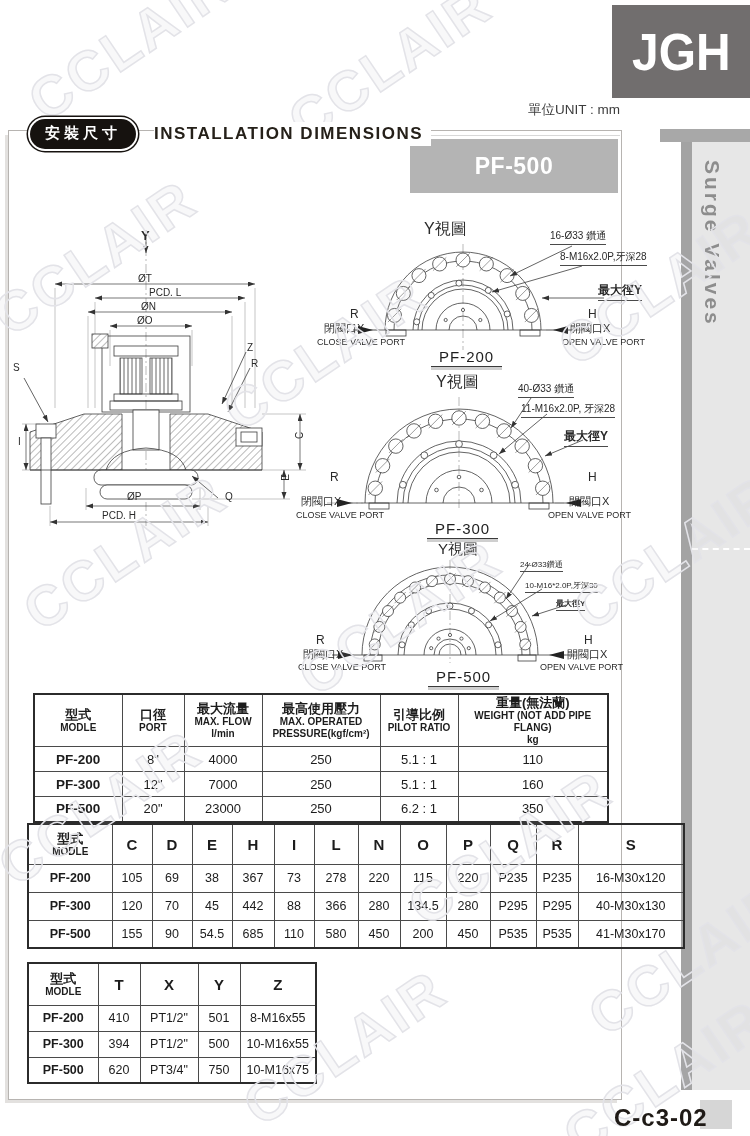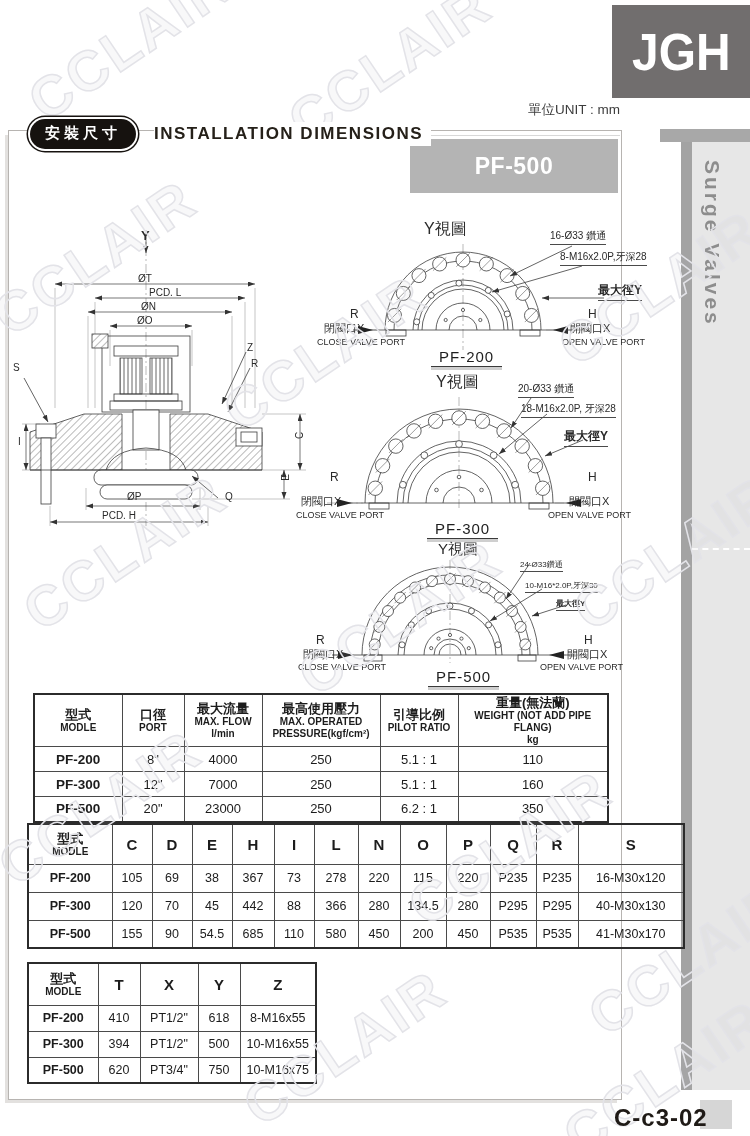--- a/index.html
+++ b/index.html
@@ -316,22 +316,22 @@
     <rect class="thin" x="214" y="111" width="20" height="6"></rect>
     <line class="cl" x1="12" y1="111" x2="48" y2="111"></line>
     <line class="cl" x1="240" y1="111" x2="276" y2="111"></line>
     <polygon class="arrowpoly" points="22,107 22,115 37,111"></polygon>
     <polygon class="arrowpoly" points="266,107 266,115 251,111"></polygon>
     <line class="thin" x1="216" y1="6" x2="196" y2="36" marker-end="url(#mA)"></line>
     <line class="thin" x1="232" y1="22" x2="184" y2="62" marker-end="url(#mA)"></line>
     <line class="thin" x1="268" y1="48" x2="230" y2="64" marker-end="url(#mA)"></line>
   </svg>
   <span class="lbl s16" style="left:436px;top:372px">Y視圖</span>
-  <span class="lbl s10 note" style="left:518px;top:382px">20-Ø33 鑽通</span>
-  <span class="lbl s10 note" style="left:521px;top:402px">18-M16x2.0P, 牙深28</span>
+  <span class="lbl s10 note" style="left:518px;top:382px">40-Ø33 鑽通</span>
+  <span class="lbl s10 note" style="left:521px;top:402px">11-M16x2.0P, 牙深28</span>
   <span class="lbl s12 b note" style="left:564px;top:428px">最大徑Y</span>
   <span class="lbl s12" style="left:330px;top:470px">R</span>
   <span class="lbl s11" style="left:301px;top:494px">閉閥口X</span>
   <span class="lbl s9" style="left:296px;top:510px">CLOSE VALVE PORT</span>
   <span class="lbl s12" style="left:588px;top:470px">H</span>
   <span class="lbl s11" style="left:569px;top:494px">開閥口X</span>
   <span class="lbl s9" style="left:548px;top:510px">OPEN VALVE PORT</span>
   <span class="lbl s15 viewcap" style="left:427px;top:520px">PF-300</span>
 
   <svg class="drw" style="left:330px;top:555px" width="300" height="112" viewBox="0 0 300 112">
@@ -583,21 +583,21 @@
             </th>
         <th class="hletter">T</th>
         <th class="hletter">X</th>
         <th class="hletter">Y</th>
         <th class="hletter">Z</th>
       </tr>
       <tr style="height:26px">
         <td class="model">PF-200</td>
         <td>410</td>
         <td>PT1/2"</td>
-        <td>618</td>
+        <td>501</td>
         <td>8-M16x55</td>
       </tr>
       <tr style="height:26px">
         <td class="model">PF-300</td>
         <td>394</td>
         <td>PT1/2"</td>
         <td>500</td>
         <td>10-M16x55</td>
       </tr>
       <tr style="height:26px">

